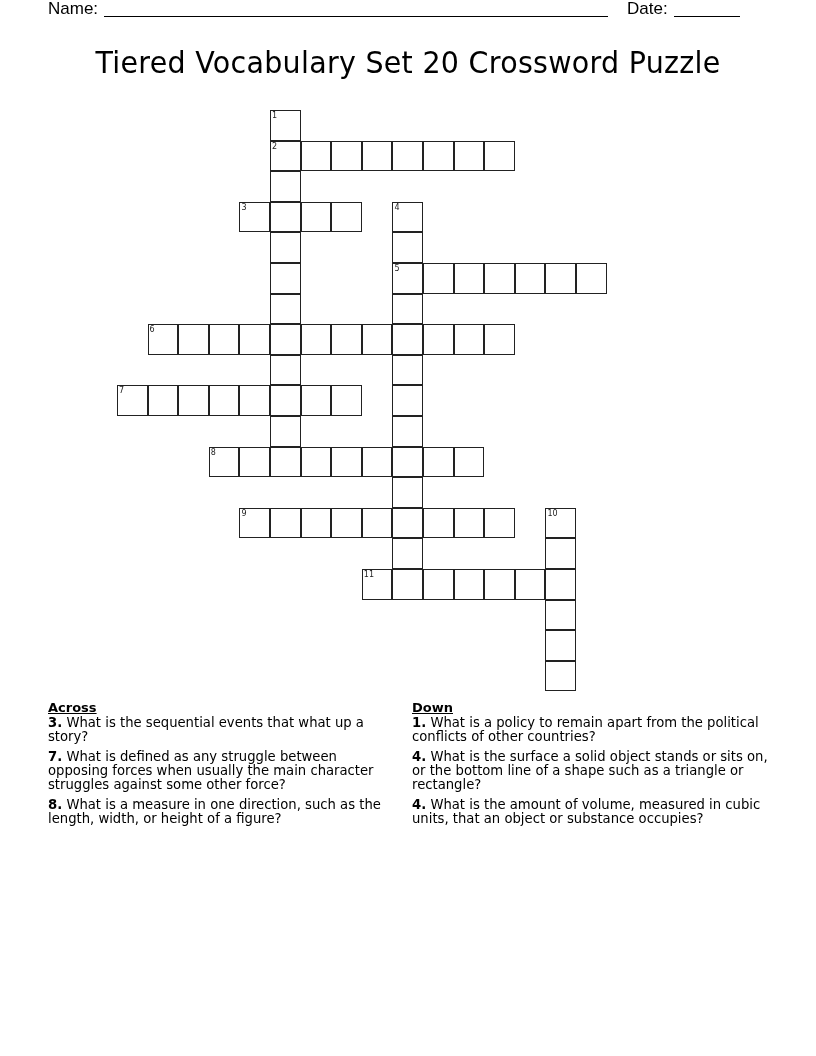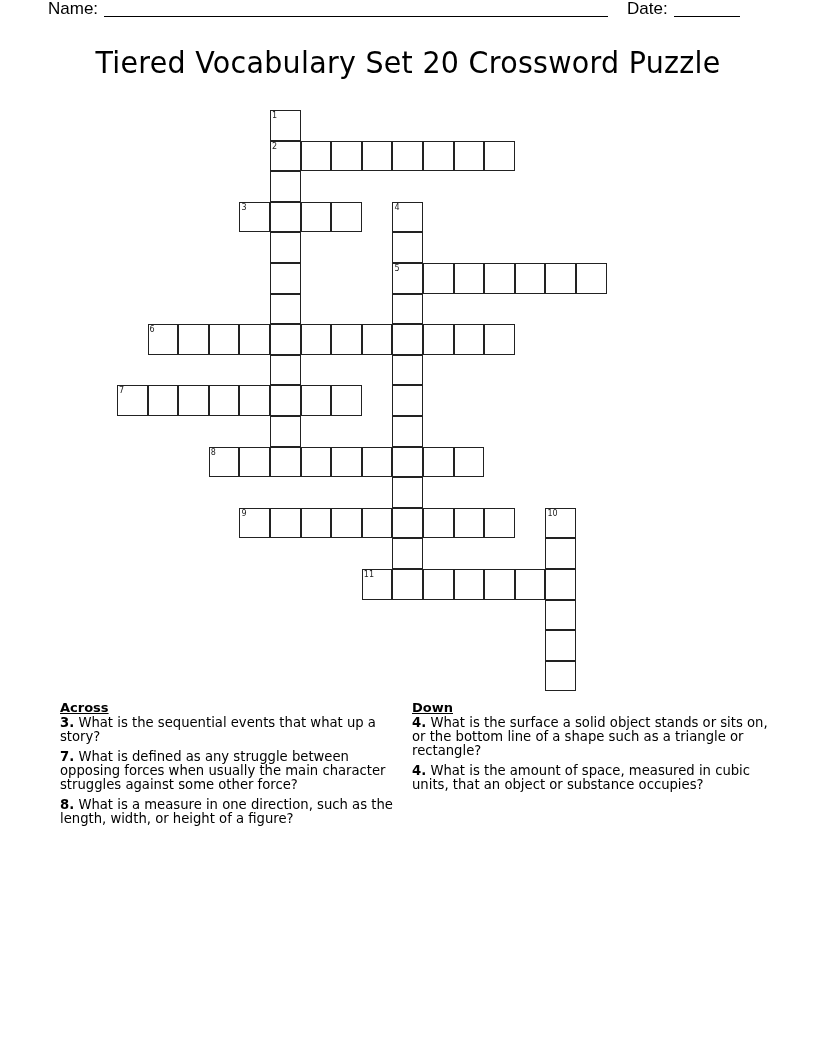--- a/index.html
+++ b/index.html
@@ -7,21 +7,21 @@
   .header-line { position: absolute; top: 0; left: 0; width: 816px; height: 22px; font-family: "Liberation Sans", sans-serif; font-size: 17px; padding-left: 7px; }
   .name-label { position: absolute; left: 48px; top: -1px; }
   .name-line { position: absolute; left: 104px; top: 16px; width: 504px; border-bottom: 1px solid #000; height: 0; }
   .date-label { position: absolute; left: 627px; top: -1px; }
   .date-line { position: absolute; left: 674px; top: 16px; width: 66px; border-bottom: 1px solid #000; height: 0; }
   .title { position: absolute; top: 44px; left: 0; width: 816px; text-align: center; font-family: "DejaVu Sans", sans-serif; font-size: 31px; letter-spacing: 0.3px; font-weight: normal; transform: scaleX(0.92); transform-origin: center; }
   .grid { position: absolute; left: 0; top: 0; width: 816px; height: 700px; }
   .cell { position: absolute; width: 30.6px; height: 30.6px; box-sizing: border-box; border: 1.5px solid #222; background: #fff; }
   .cell .num { position: absolute; left: 1px; top: 0px; font-family: "DejaVu Sans", sans-serif; font-size: 8px; line-height: 9px; color: #222; }
   .clues { position: absolute; top: 700px; font-family: "DejaVu Sans", sans-serif; font-size: 13.2px; line-height: 14px; }
-  .clues.left { left: 60px; width: 350px; }
+  .clues.left { left: 48px; width: 350px; }
   .clues.right { left: 412px; width: 360px; }
   .section-head { font-weight: bold; text-decoration: underline; margin: 1px 0 1px 0; font-size: 13px; }
   .clue { margin-bottom: 6px; }
   .clue .n { font-weight: bold; }
 </style>
 </head>
 <body>
 
 <div class="header-line">
   <span class="name-label">Name:</span>
@@ -143,15 +143,16 @@
 
 <div class="clues left">
   <div class="section-head">Across</div>
   <div class="clue"><span class="n">3.</span> <span>What is the sequential events that what up a story?</span></div>
   <div class="clue"><span class="n">7.</span> <span>What is defined as any struggle between opposing forces when usually the main character struggles against some other force?</span></div>
   <div class="clue"><span class="n">8.</span> <span>What is a measure in one direction, such as the length, width, or height of a figure?</span></div>
 </div>
 
 <div class="clues right">
   <div class="section-head">Down</div>
+  <div class="clue"><span class="n">1.</span> <span>What is a policy to remain apart from the political conflicts of other countries?</span></div>
   <div class="clue"><span class="n">4.</span> <span>What is the surface a solid object stands or sits on, or the bottom line of a shape such as a triangle or rectangle?</span></div>
-  <div class="clue"><span class="n">4.</span> <span>What is the amount of space, measured in cubic units, that an object or substance occupies?</span></div>
+  <div class="clue"><span class="n">4.</span> <span>What is the amount of volume, measured in cubic units, that an object or substance occupies?</span></div>
 </div>
 
 </body></html>

